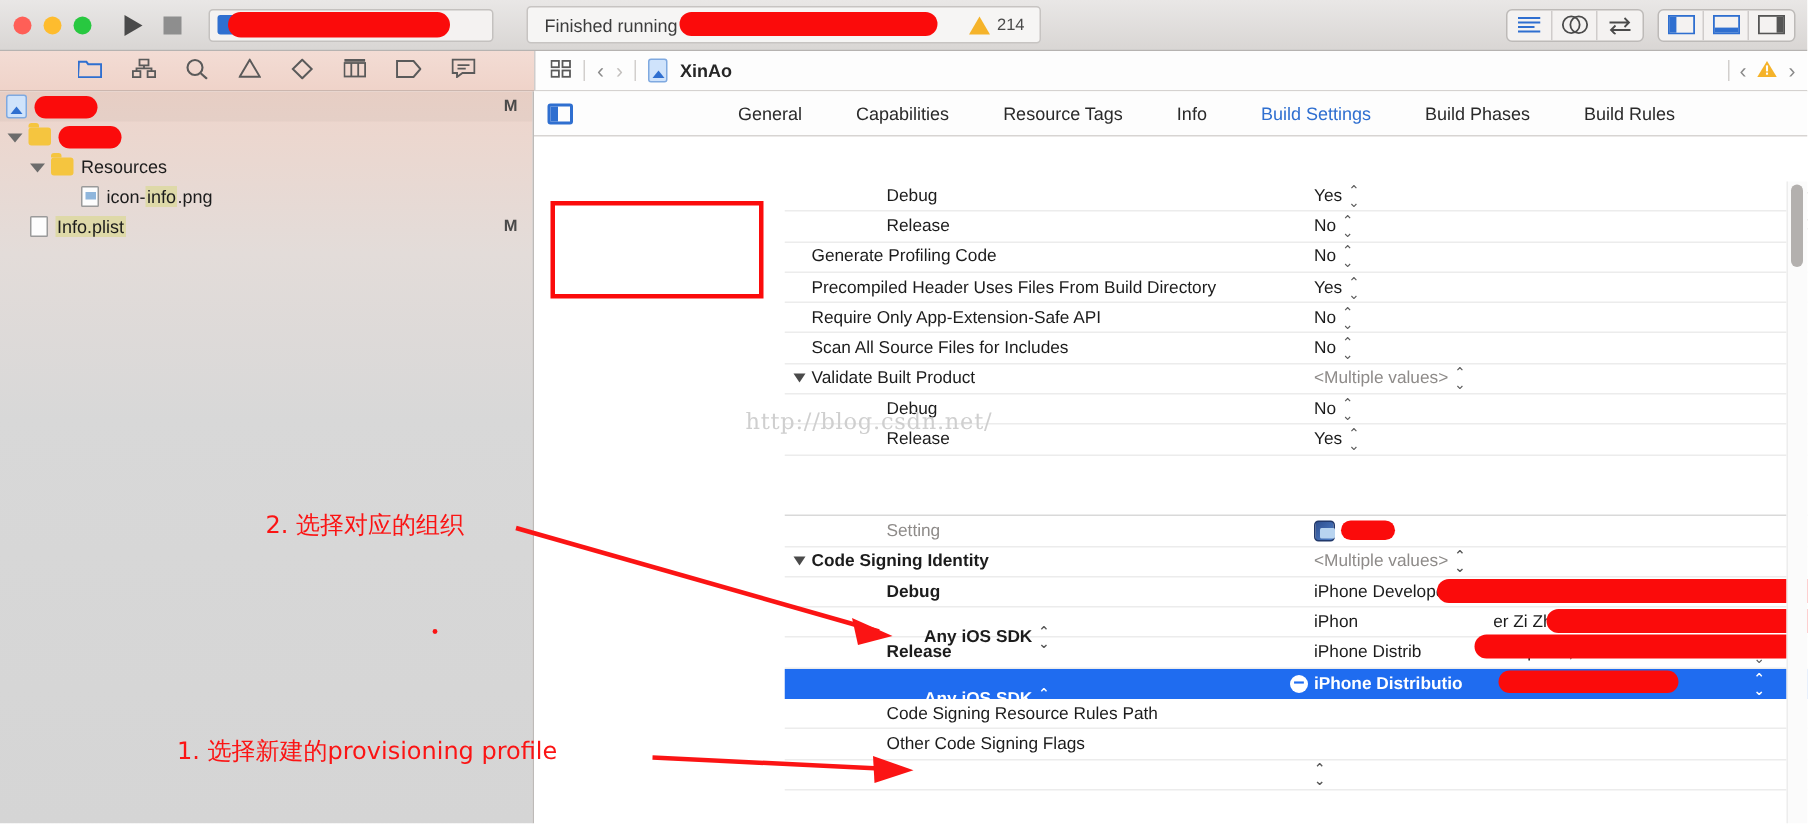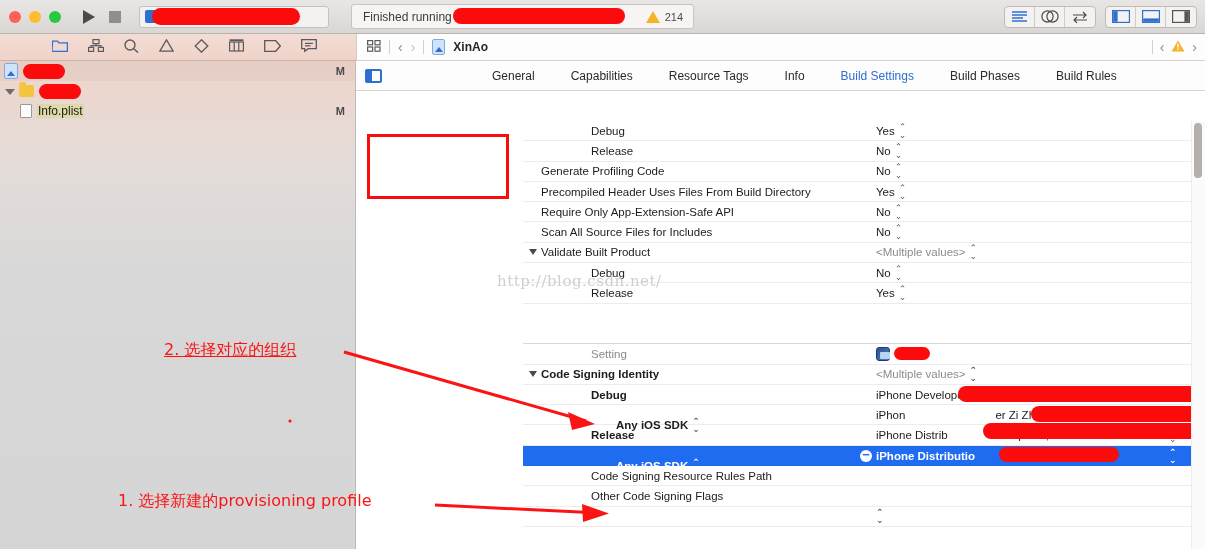--- a/index.html
+++ b/index.html
@@ -400,22 +400,31 @@
       <span class="redact" style="width:42px;height:15px;"></span>
       <span class="m-flag">M</span>
     </div>
 
     <div class="nav-row" style="padding-left:5px;">
       <span class="tri open"></span>
       <span class="folder-ico"></span>
       <span class="redact" style="width:42px;height:15px;"></span>
     </div>
 
-
-
+    <div class="nav-row" style="padding-left:20px;">
+      <span class="tri open"></span>
+      <span class="folder-ico"></span>
+      <span>Resources</span>
+    </div>
+
+
+    <div class="nav-row" style="padding-left:54px;">
+      <span class="png-ico"></span>
+      <span>icon-<span class="hl">info</span>.png</span>
+    </div>
 
     <div class="nav-row" style="padding-left:20px;">
       <span class="plist-ico"></span>
       <span class="hl">Info.plist</span>
       <span class="m-flag">M</span>
     </div>
   </div>
 
   <div class="editor">
 
@@ -605,21 +614,21 @@
     <div class="scroll-track"></div>
     <div class="vscroll"></div>
   </div>
 
   <div class="overlay">
 
     <div class="watermark">http://blog.csdn.net/</div>
 
     <div class="red-box" style="left:367px; top:134px; width:142px; height:65px;"></div>
 
-    <div class="anno-text" style="left:164px; top:340px;text-decoration:underline;">2. 选择对应的组织</div>
+    <div class="anno-text" style="left:177px; top:340px;">2. 选择对应的组织</div>
     <svg style="position:absolute;left:0;top:0;width:1205px;height:549px;">
       <line x1="344" y1="352" x2="586" y2="421" stroke="#fb1414" stroke-width="3"></line>
       <polygon points="595,424 568,412 572,430" fill="#fb1414"></polygon>
     </svg>
 
     <div class="anno-text" style="left:118px; top:491px;">1. 选择新建的provisioning profile</div>
     <svg style="position:absolute;left:0;top:0;width:1205px;height:549px;">
       <line x1="435" y1="505" x2="600" y2="513" stroke="#fb1414" stroke-width="3"></line>
       <polygon points="609,513.5 582,504 583,522" fill="#fb1414"></polygon>
       <circle cx="290" cy="421" r="1.6" fill="#fb1414"></circle>

